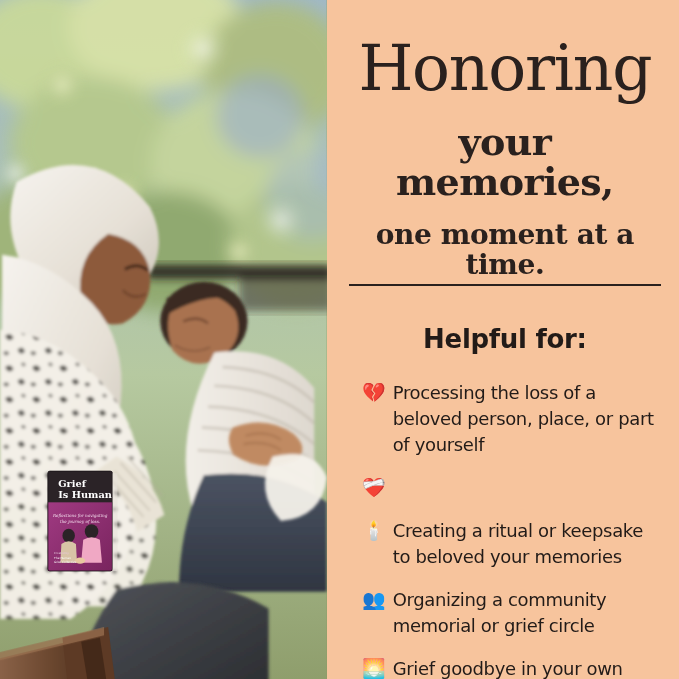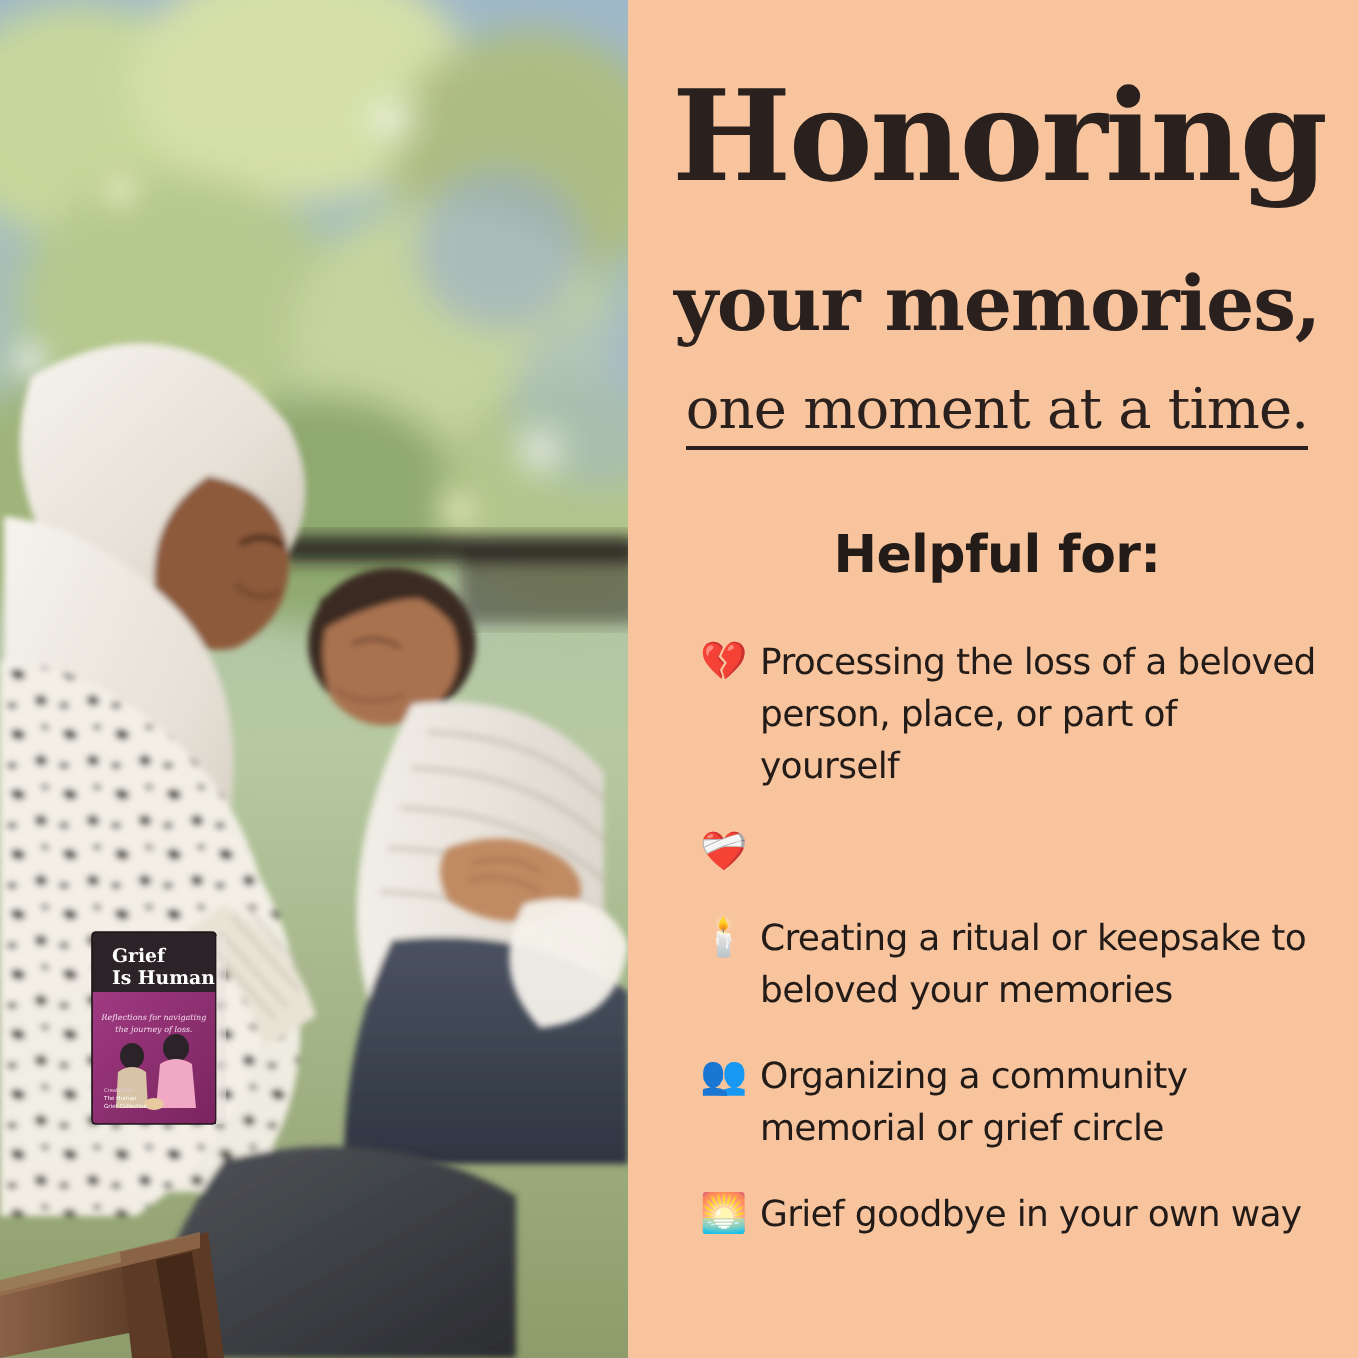--- a/index.html
+++ b/index.html
@@ -21,42 +21,42 @@
   
   .text-panel{
     position:relative; width:365px; height:679px;
     background:#F7C49D; padding:0 18px 0 22px;
   }
 
   .headline-block{ padding-top:38px; text-align:center; }
 
   .hl1{
     font-family:"DejaVu Serif", serif;
-    font-weight:700;
+    font-weight:400;
     font-size:63px;
     line-height:0.98;
     letter-spacing:-1.2px;
     color:#2A211E;
     text-align:center;
   }
   .hl2{
     font-family:"DejaVu Serif", serif;
     font-weight:700;
     font-size:38px;
     line-height:1.05;
     letter-spacing:-0.6px;
     color:#2A211E;
-    margin-top:32px;
+    margin-top:22px;
     text-align:center;
   }
   .hl3-wrap{ margin-top:18px; text-align:center; }
   .hl3{
     display:inline-block;
     font-family:"DejaVu Serif", serif;
-    font-weight:400;
+    font-weight:700;
     font-size:28px;
     line-height:1.1;
     letter-spacing:-0.4px;
     color:#2A211E;
     border-bottom:2.5px solid #2A211E;
     padding-bottom:3px;
   }
 
   .subhead{
     margin-top:38px;

